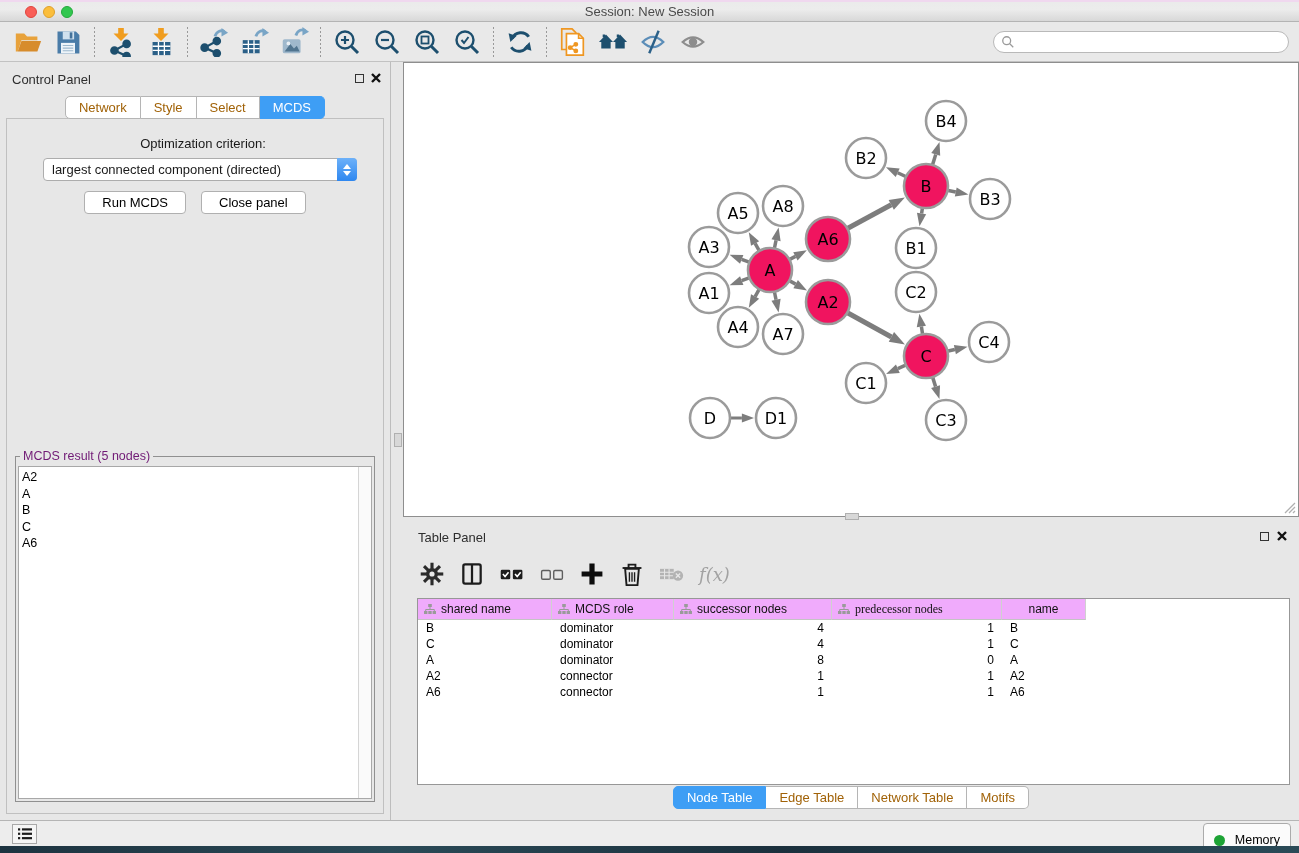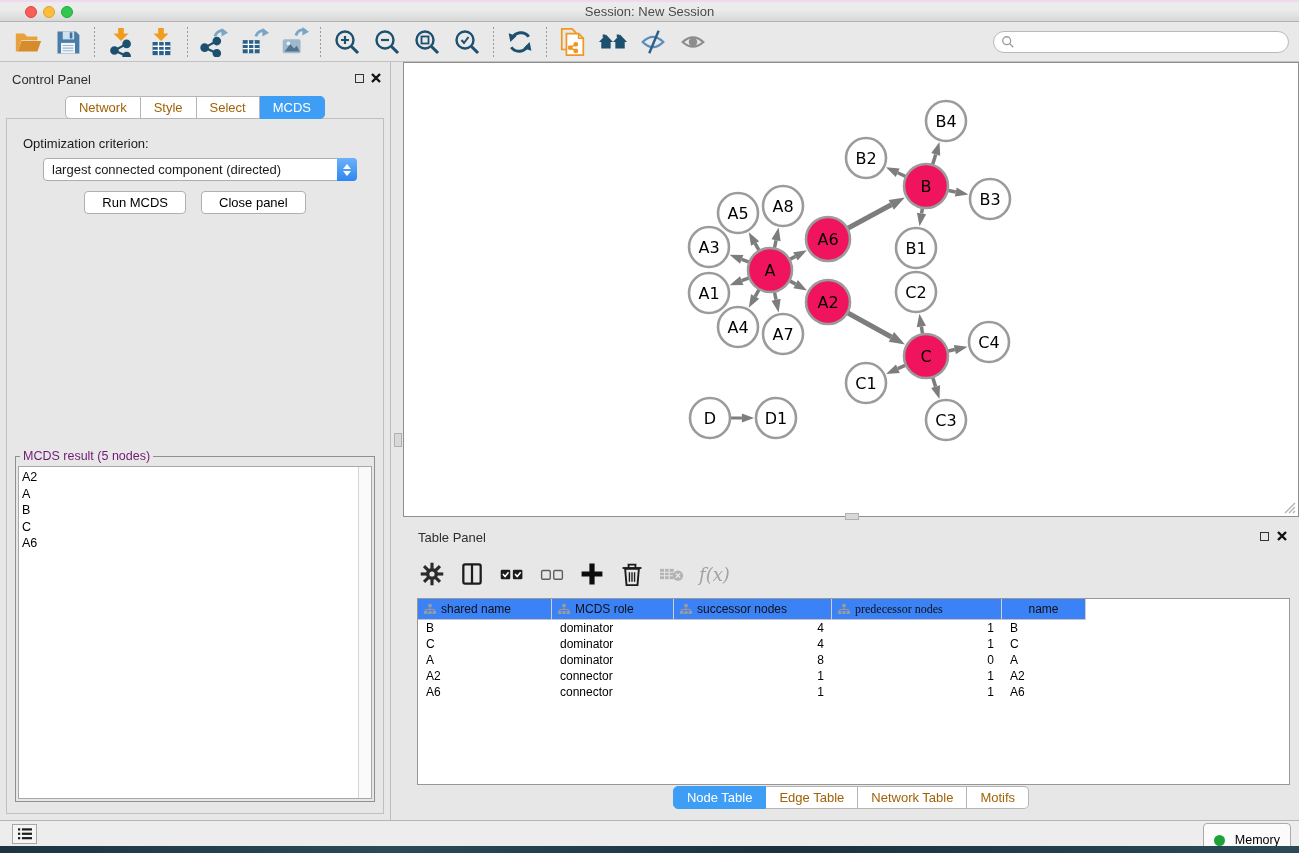--- a/index.html
+++ b/index.html
@@ -70,21 +70,21 @@
     border-left:none; font-size:13px; color:#a16207; display:flex; align-items:center;
     cursor:default;
   }
   .tabbtn:first-child { border-left:1px solid #b5b5b5; border-radius:5px 0 0 5px; }
   .tabbtn:last-child { border-radius:0 5px 5px 0; }
   .tabbtn.active { background:#3e9ef5; color:#ffffff; border-color:#3e9ef5; }
   .cp-content {
     position:absolute; left:6px; right:6px; top:56px; bottom:6px;
     border:1px solid #c0c0c0; background:#e7e7e7;
   }
-  .opt-label { position:absolute; left:16px; right:0; top:17px; font-size:13px; }
+  .opt-label { position:absolute; left:16px; right:0; top:17px; text-align:center; font-size:13px; }
   .dropdown {
     position:absolute; left:36px; top:39px; width:314px; height:23px;
     background:#ffffff; border:1px solid #adadad; border-radius:4px;
     display:flex; align-items:center;
   }
   .dropdown .dd-text { padding-left:8px; font-size:13px; flex:1; }
   .dd-stepper {
     width:20px; height:23px; margin-right:-1px; border-radius:0 4px 4px 0;
     background:linear-gradient(#6db1f9, #2e87f0);
     display:flex; flex-direction:column; align-items:center; justify-content:center; gap:2px;
@@ -138,21 +138,21 @@
   }
   .tp-toolbar { position:absolute; left:14px; top:36px; height:36px; display:flex; align-items:center; gap:10px; }
   .tp-btn { width:30px; height:30px; display:flex; align-items:center; justify-content:center; }
   .fx-label { font-size:18px; font-style:italic; font-family:"DejaVu Serif", serif; color:#a2a2a2; padding-left:2px; }
   .datatable {
     position:absolute; left:14px; right:9px; top:78px; bottom:27px;
     background:#ffffff; border:1px solid #979797; overflow:hidden;
   }
   .dt-header { display:flex; height:21px; }
   .dt-hcell {
-    background:#3b82f6; border-right:1px solid #d0d0d0; border-bottom:1px solid #c4c4c4;
+    background:#f0abfc; border-right:1px solid #d0d0d0; border-bottom:1px solid #c4c4c4;
     font-size:12px; color:#111; display:flex; align-items:center; gap:5px; padding:0 6px;
     flex:0 0 auto;
   }
   .dt-hcell.center { justify-content:center; }
   .dt-row { display:flex; height:16px; }
   .dt-cell { font-size:12px; color:#000; padding:0 8px; flex:0 0 auto; line-height:16px; white-space:nowrap; }
   .dt-cell.right { text-align:right; }
   .tp-tabs { position:absolute; left:0; right:0; bottom:3px; height:23px; display:flex; justify-content:center; }
   
   .statusbar {

